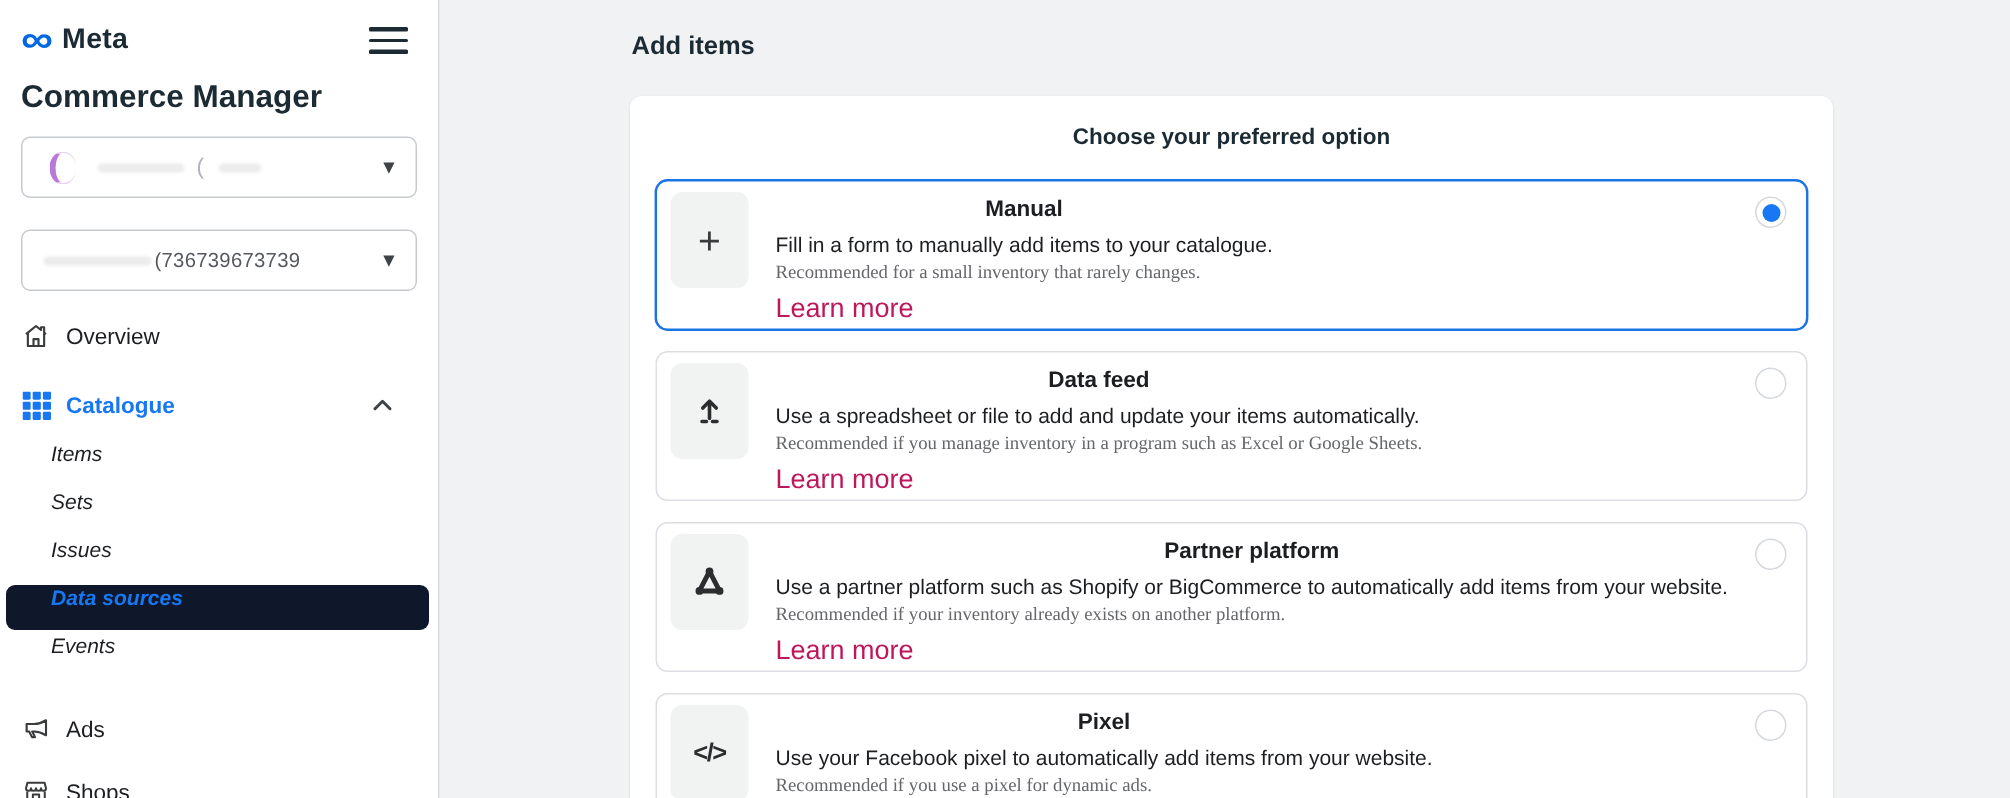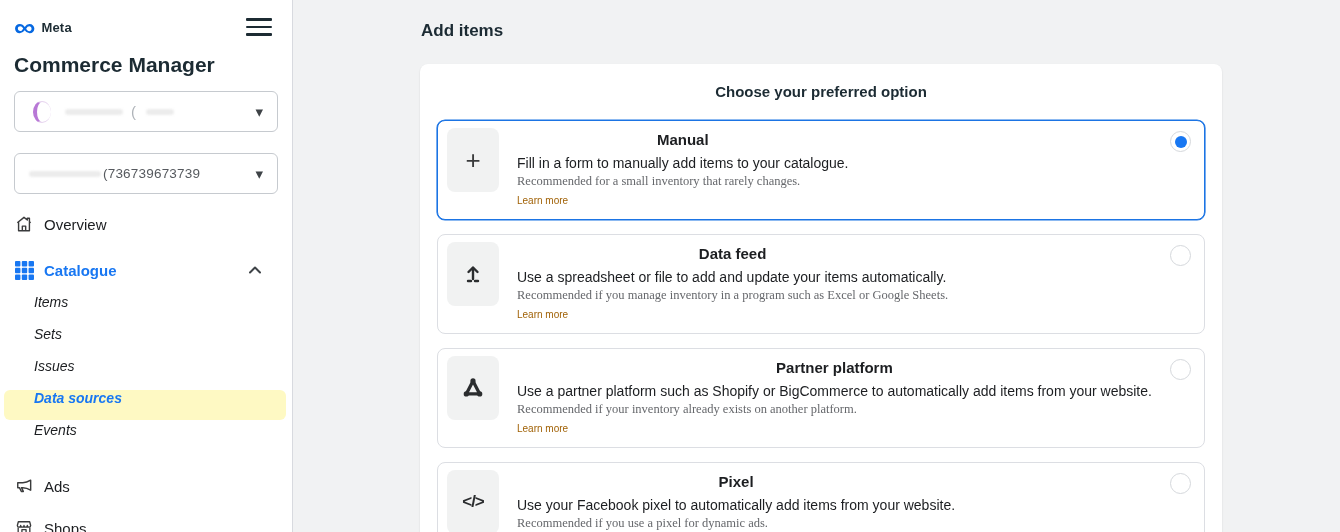--- a/index.html
+++ b/index.html
@@ -13,21 +13,21 @@
   .sidebar {
     position:absolute; left:0; top:0; width:293px; height:532px;
     background:#ffffff; border-right:1px solid #d8dadf; padding:13px 14px 0 14px;
   }
   .brand-row { display:flex; align-items:center; justify-content:space-between; height:28px; }
   .meta-logo { display:flex; align-items:center; gap:6px; }
   .infinity-glyph {
     color:#0668E1; font-size:30px; font-weight:bold; line-height:20px;
     transform:scaleY(0.85); display:inline-block;
   }
-  .brand-text { font-size:13px; font-weight:bold; color:#1c2b33; letter-spacing:0.2px;text-align:right; }
+  .brand-text { font-size:19px; font-weight:bold; color:#1c2b33; letter-spacing:0.2px;text-align:right; }
   .hamburger { width:26px; height:18px; display:flex; flex-direction:column; justify-content:space-between; cursor:pointer; margin-right:6px; }
   .hamburger span { display:block; height:2.6px; background:#1c2b33; border-radius:1px; }
   .app-title { font-size:21px; font-weight:bold; color:#1c2b33; margin-top:12px; }
 
   .selector {
     margin-top:14px; height:41px; border:1px solid #c6cacf; border-radius:6px;
     display:flex; align-items:center; padding:0 12px; position:relative; background:#fff;
     cursor:pointer;
   }
   .selector + .selector { margin-top:21px; }
@@ -48,21 +48,21 @@
     display:flex; align-items:center; height:32px; margin-top:14px; cursor:pointer;
     font-size:15px; color:#1c1e21; position:relative;
   }
   .nav-item .nav-icon { width:20px; height:20px; margin-right:10px; display:flex; align-items:center; justify-content:center; flex:0 0 20px; }
   .nav-item.active-section { color:#1877f2; font-weight:bold; }
   .nav-item .chevron { position:absolute; right:16px; display:flex; }
   .sub-item {
     display:flex; align-items:flex-start; height:30px; margin-top:2px; padding-left:30px;
     font-size:14px; color:#1c1e21; border-radius:6px; cursor:pointer; margin-left:-10px; margin-right:-8px;font-style:italic;
   }
-  .sub-item.selected { background:#fef9c3; color:#1877f2; font-weight:bold; }
+  .sub-item.selected { background:#0f172a; color:#1877f2; font-weight:bold; }
   .sub-group { margin-top:8px; }
   svg.icon { display:block; }
 
   
   .main { position:absolute; left:294px; top:0; width:1046px; height:376px; }
   .page-title { position:absolute; left:127px; top:21px; font-size:17px; font-weight:bold; color:#1c2b33; }
   .card {
     position:absolute; left:126px; top:64px; width:802px; height:600px;
     background:#fff; border-radius:8px; box-shadow:0 1px 2px rgba(0,0,0,0.12);
     padding:19px 17px;
@@ -77,21 +77,21 @@
   .icon-tile {
     width:52px; height:64px; background:#f1f2f2; border-radius:8px; flex:0 0 52px;
     display:flex; align-items:center; justify-content:center; color:#3a3b3c;
   }
   .glyph-plus { font-size:26px; font-weight:400; color:#3a3b3c; }
   .glyph-code { font-size:17px; font-weight:bold; color:#2b2d2f; letter-spacing:-1px; }
   .option-body { margin-left:18px; padding-top:3px; }
   .option-title { font-size:15px; font-weight:bold; color:#1c1e21;text-align:center; }
   .option-desc { font-size:14px; color:#1c1e21; margin-top:7px; }
   .option-rec { font-size:12.5px; color:#65676b; margin-top:3px;font-family:Liberation Serif, serif; }
-  .option-link { font-size:10px; color:#a16207; margin-top:6px; display:inline-block; text-decoration:none; cursor:pointer; }
+  .option-link { font-size:18px; color:#be185d; margin-top:6px; display:inline-block; text-decoration:none; cursor:pointer; }
   .radio {
     position:absolute; top:10px; right:13px; width:21px; height:21px; border-radius:50%;
     border:1px solid #d5d8dc; background:#fff;
   }
   .radio.checked::after {
     content:""; position:absolute; left:3.5px; top:3.5px; width:12px; height:12px;
     border-radius:50%; background:#1877f2;
   }
 </style>
 </head>

